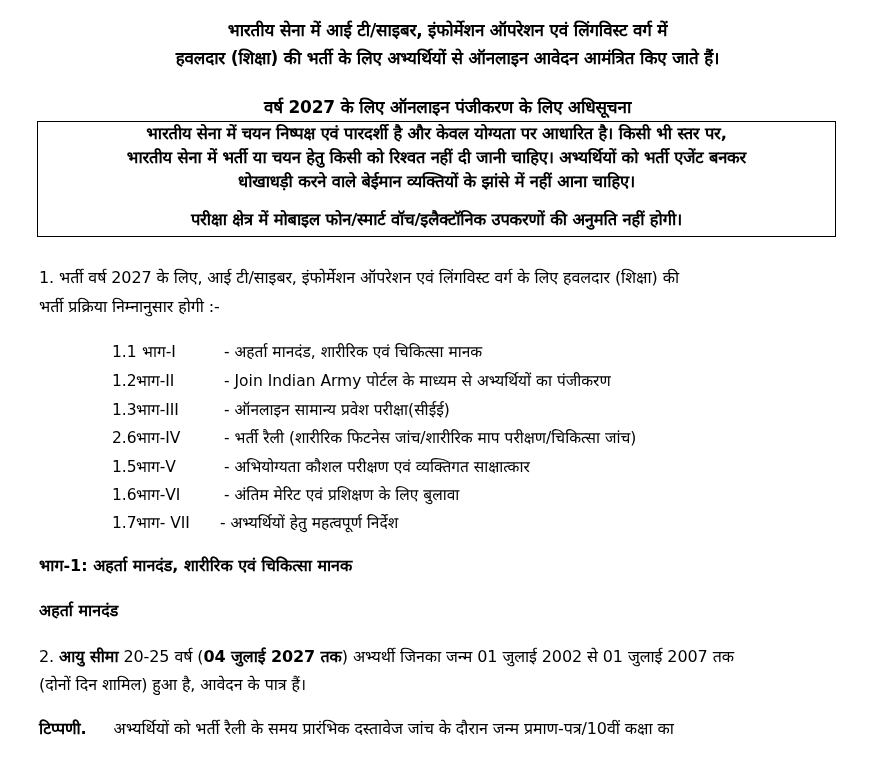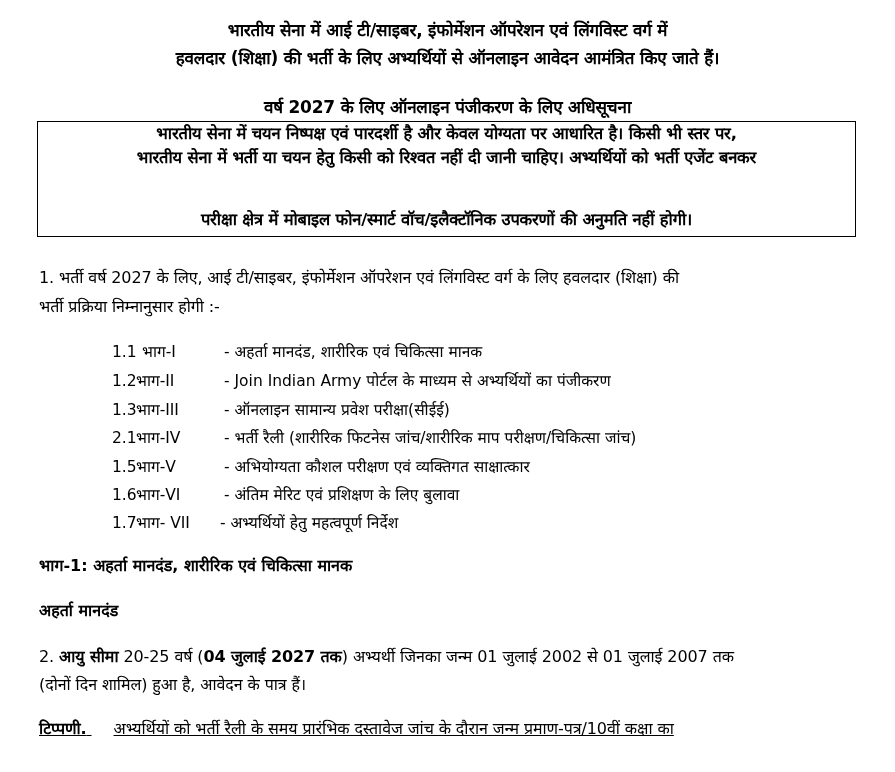--- a/index.html
+++ b/index.html
@@ -8,21 +8,21 @@
       font-family: "DejaVu Sans", "Liberation Sans", sans-serif;
       color: #000;
     }
     .page { position: absolute; left: 0; top: 0; width: 895px; height: 772px; border-radius: 10px; }
     .title {
       position: absolute; left: 0; width: 895px; text-align: center;
       font-weight: bold; font-size: 17px; line-height: 26px; letter-spacing: -0.2px;
     }
     .notice-box {
       position: absolute; left: 37px; top: 121px; width: 797px; height: 114px;
-      border: 1.5px solid #000; box-sizing: content-box; padding-left: 20px;
+      border: 1.5px solid #000; box-sizing: content-box;
     }
     .notice-line {
       position: absolute; left: 0; width: 100%; text-align: center;
       font-weight: bold; font-size: 16.5px; line-height: 24px; letter-spacing: -0.2px;
       white-space: nowrap;
     }
     .para {
       position: absolute; left: 39px; font-size: 16px; line-height: 28px;
       white-space: nowrap; letter-spacing: -0.1px;
     }
@@ -42,20 +42,21 @@
 
 <div class="page">
 
   <div class="title" style="top:17px;">भारतीय सेना में आई टी/साइबर, इंफोर्मेशन ऑपरेशन एवं लिंगविस्ट वर्ग में</div>
   <div class="title" style="top:45px;">हवलदार (शिक्षा) की भर्ती के लिए अभ्यर्थियों से ऑनलाइन आवेदन आमंत्रित किए जाते हैं।</div>
   <div class="title" style="top:94px;">वर्ष 2027 के लिए ऑनलाइन पंजीकरण के लिए अधिसूचना</div>
 
   <div class="notice-box">
     <div class="notice-line" style="top:0px;">भारतीय सेना में चयन निष्पक्ष एवं पारदर्शी है और केवल योग्यता पर आधारित है। किसी भी स्तर पर,</div>
     <div class="notice-line" style="top:24px;">भारतीय सेना में भर्ती या चयन  हेतु किसी को रिश्वत नहीं दी जानी चाहिए। अभ्यर्थियों को भर्ती एजेंट बनकर</div>
+    <div class="notice-line" style="top:48px;">धोखाधड़ी करने वाले बेईमान व्यक्तियों के झांसे में नहीं आना चाहिए।</div>
     <div class="notice-line" style="top:86px;">परीक्षा क्षेत्र में मोबाइल फोन/स्मार्ट वॉच/इलैक्टॉनिक उपकरणों की अनुमति नहीं होगी।</div>
   </div>
 
   <div class="para" style="top:264px;">1.  भर्ती वर्ष 2027 के लिए, आई टी/साइबर, इंफोर्मेशन ऑपरेशन एवं लिंगविस्ट वर्ग के लिए हवलदार (शिक्षा) की</div>
   <div class="para" style="top:293px;">भर्ती प्रक्रिया निम्नानुसार होगी :-</div>
 
   <div>
     <div class="list-row" style="top:340px;">
       <span class="num">1.1</span>
       <span class="part" style="left:42px;">भाग-I</span>
@@ -65,21 +66,21 @@
       <span class="num">1.2</span>
       <span class="part">भाग-II</span>
       <span class="desc">-  Join Indian Army पोर्टल के माध्यम से अभ्यर्थियों का पंजीकरण</span>
     </div>
     <div class="list-row" style="top:398px;">
       <span class="num">1.3</span>
       <span class="part">भाग-III</span>
       <span class="desc">-  ऑनलाइन सामान्य प्रवेश परीक्षा(सीईई)</span>
     </div>
     <div class="list-row" style="top:426px;">
-      <span class="num">2.1</span>
+      <span class="num">2.6</span>
       <span class="part">भाग-IV</span>
       <span class="desc">- भर्ती रैली (शारीरिक फिटनेस जांच/शारीरिक माप परीक्षण/चिकित्सा जांच)</span>
     </div>
     <div class="list-row" style="top:455px;">
       <span class="num">1.5</span>
       <span class="part">भाग-V</span>
       <span class="desc">- अभियोग्यता कौशल परीक्षण एवं व्यक्तिगत साक्षात्कार</span>
     </div>
     <div class="list-row" style="top:483px;">
       <span class="num">1.6</span>
@@ -96,18 +97,18 @@
   <div class="heading" style="top:554px;">भाग-1: अहर्ता मानदंड, शारीरिक एवं चिकित्सा मानक</div>
   <div class="heading" style="top:599px;">अहर्ता मानदंड</div>
 
   <div class="para" style="top:643px;">
     <span>2.</span>
     <b>आयु सीमा</b>
     <span>20-25 वर्ष (</span><b>04 जुलाई 2027 तक</b><span>) अभ्यर्थी जिनका जन्म 01 जुलाई 2002 से 01 जुलाई 2007 तक</span>
   </div>
   <div class="para" style="top:671px;">(दोनों दिन शामिल) हुआ है, आवेदन के पात्र हैं।</div>
 
-  <div class="para" style="top:715px;text-decoration:underline;">
+  <div class="para" style="top:715px;">
     <b>टिप्पणी.</b>
     <span style="margin-left:22px;">अभ्यर्थियों को भर्ती रैली के समय प्रारंभिक दस्तावेज जांच के दौरान जन्म प्रमाण-पत्र/10वीं कक्षा का</span>
   </div>
 
 </div>
 
 </body></html>

